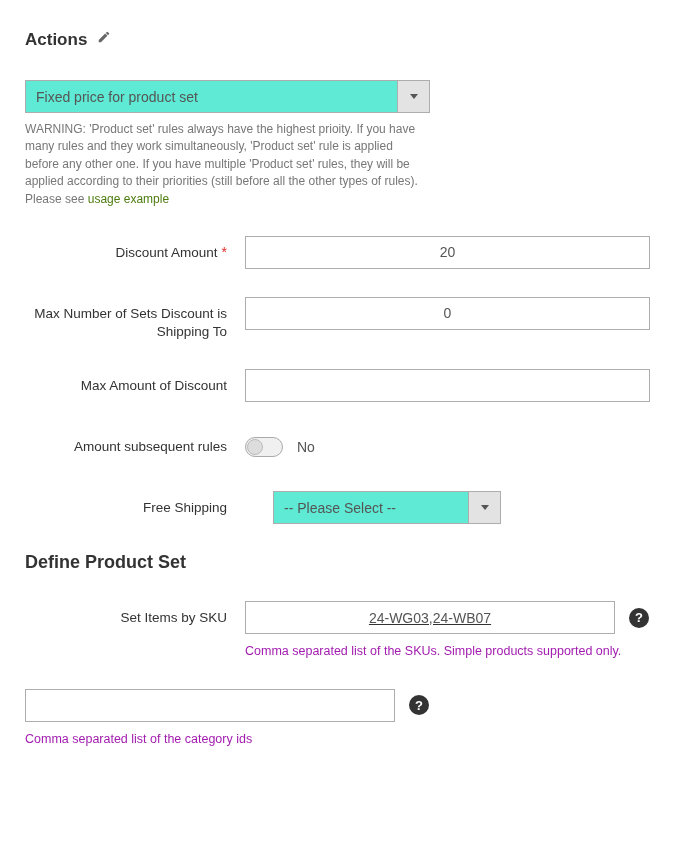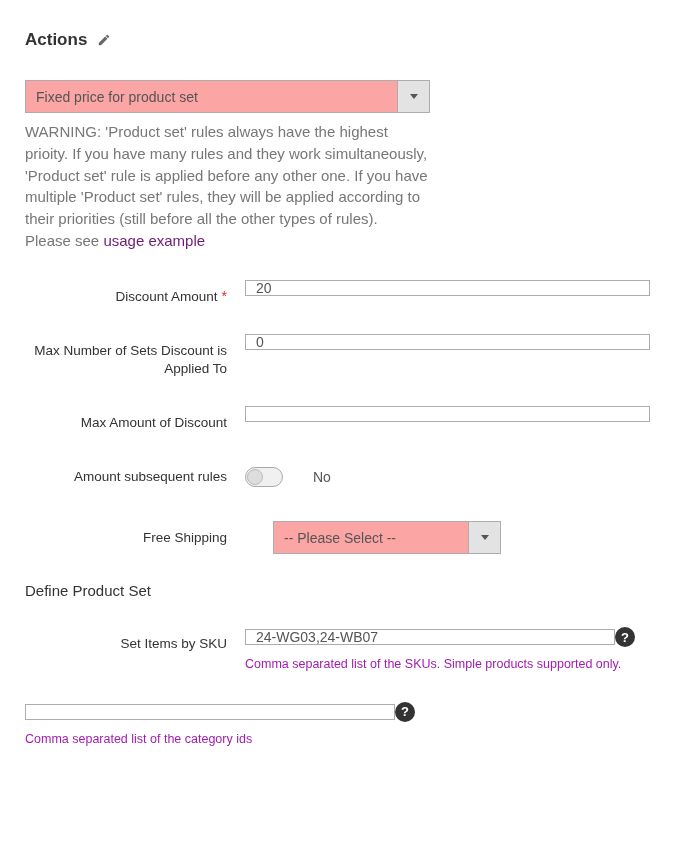--- a/index.html
+++ b/index.html
@@ -6,21 +6,20 @@
     body {
       font-family: 'Helvetica Neue', Helvetica, Arial, sans-serif;
       font-size: 14px;
       color: #333;
       background: #fff;
       width: 685px;
       padding: 30px 25px;
     }
     .section-header {
       display: flex;
-      align-items: center;
       gap: 10px;
       margin-bottom: 30px;
     }
     .section-title {
       font-size: 17px;
       font-weight: 600;
       color: #333;
     }
     .pencil-icon {
       color: #666;
@@ -48,38 +47,39 @@
       color: #e02b27;
       margin-left: 4px;
     }
     .field-control {
       flex: 1;
       position: relative;
     }
     .text-input {
       width: 100%;
       max-width: 405px;
-      height: 16px;
+      height: 33px;
       border: 1px solid #adadad;
       padding: 0 10px;
       font-size: 14px;
       color: #555;
       font-family: inherit;
+      text-align: center;
     }
     .select-wrap {
       position: relative;
       width: 405px;
       max-width: 100%;
     }
     .select-wrap.narrow { width: 256px; padding-left: 28px; }
     .select-display {
       width: 100%;
       height: 33px;
       border: 1px solid #adadad;
-      background: #fca5a5;
+      background: #5eead4;
       display: flex;
       align-items: center;
       padding: 0 10px;
       font-size: 14px;
       color: #555;
       cursor: pointer;
     }
     .select-arrow {
       position: absolute;
       right: 0; top: 0;
@@ -92,73 +92,75 @@
       cursor: pointer;
     }
     .select-arrow::after {
       content: '';
       width: 0; height: 0;
       border-left: 4px solid transparent;
       border-right: 4px solid transparent;
       border-top: 5px solid #555;
     }
     .field-note {
-      font-size: 15px;
+      font-size: 12px;
       color: #777;
       line-height: 1.45;
       margin-top: 8px;
       max-width: 405px;
     }
-    .field-note .link { color: #701a75; cursor: pointer; }
+    .field-note .link { color: #4d7c0f; cursor: pointer; }
     .field-note.orange { color: #a21caf; font-size: 12.5px; }
     .toggle-wrap {
       display: flex;
       align-items: center;
-      gap: 30px;
+      gap: 14px;
       height: 33px;
     }
     .toggle {
       width: 38px; height: 20px;
       border: 1px solid #aaa;
       border-radius: 20px;
       background: #f0f0f0;
       position: relative;
       cursor: pointer;
     }
     .toggle-knob {
       width: 16px; height: 16px;
       border-radius: 50%;
       background: #ddd;
       border: 1px solid #bbb;
       position: absolute;
       top: 1px; left: 1px;
     }
     .toggle-label { font-size: 14px; color: #555; }
     .subsection-title {
-      font-size: 15px;
-      font-weight: 400;
+      font-size: 18px;
+      font-weight: 700;
       color: #333;
       margin: 20px 0 28px 0;
     }
     .help-icon {
       width: 20px; height: 20px;
       border-radius: 50%;
       background: #333;
       color: #fff;
       display: flex;
       align-items: center;
       justify-content: center;
       font-weight: bold;
       font-size: 13px;
       cursor: pointer;
       flex-shrink: 0;
     }
     .input-with-help {
       display: flex;
       align-items: center;
+      gap: 14px;
+      text-decoration: underline;
     }
     .input-with-help .text-input { max-width: 370px; }
   </style>
 </head>
 <body>
 
 <div class="section-header">
   <span class="section-title">Actions</span>
   <span class="pencil-icon">
     <svg width="14" height="14" viewBox="0 0 24 24" fill="currentColor">
@@ -184,21 +186,21 @@
   <div class="field-label-wrap">
     <span class="field-label">Discount Amount</span><span class="required-mark">*</span>
   </div>
   <div class="field-control">
     <input class="text-input" type="text" value="20" style="">
   </div>
 </div>
 
 <div class="field-row">
   <div class="field-label-wrap">
-    <span class="field-label">Max Number of Sets Discount is Applied To</span>
+    <span class="field-label">Max Number of Sets Discount is Shipping To</span>
   </div>
   <div class="field-control">
     <input class="text-input" type="text" value="0" style="">
   </div>
 </div>
 
 <div class="field-row">
   <div class="field-label-wrap">
     <span class="field-label">Max Amount of Discount</span>
   </div>

